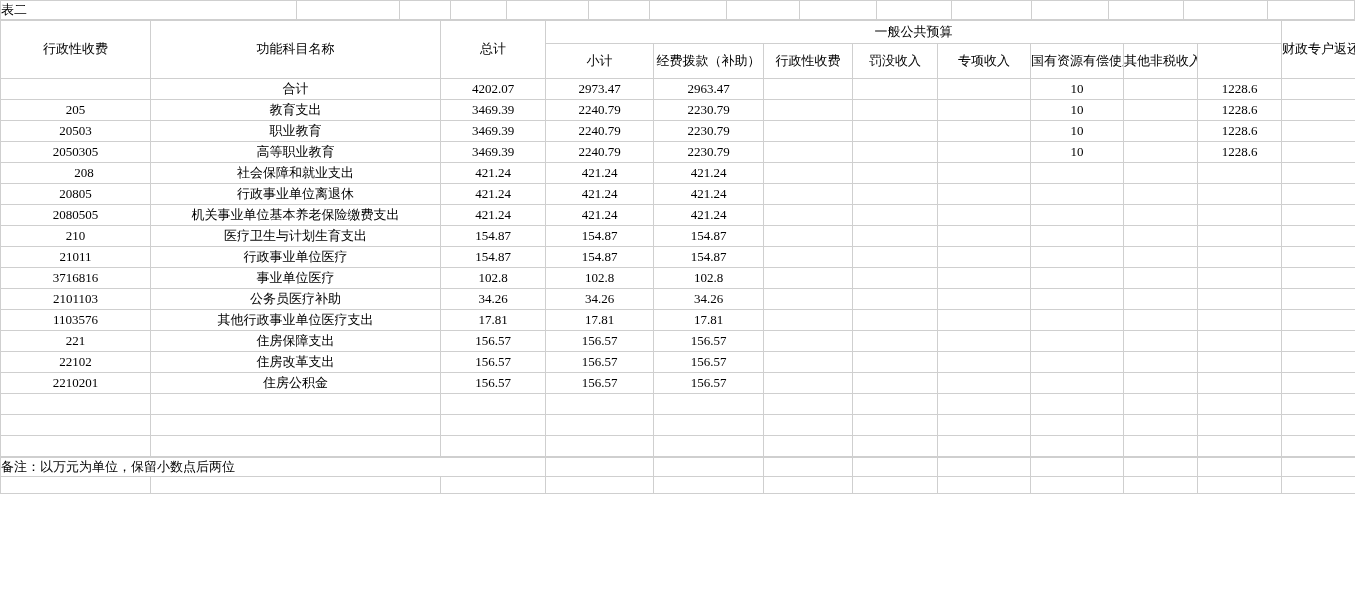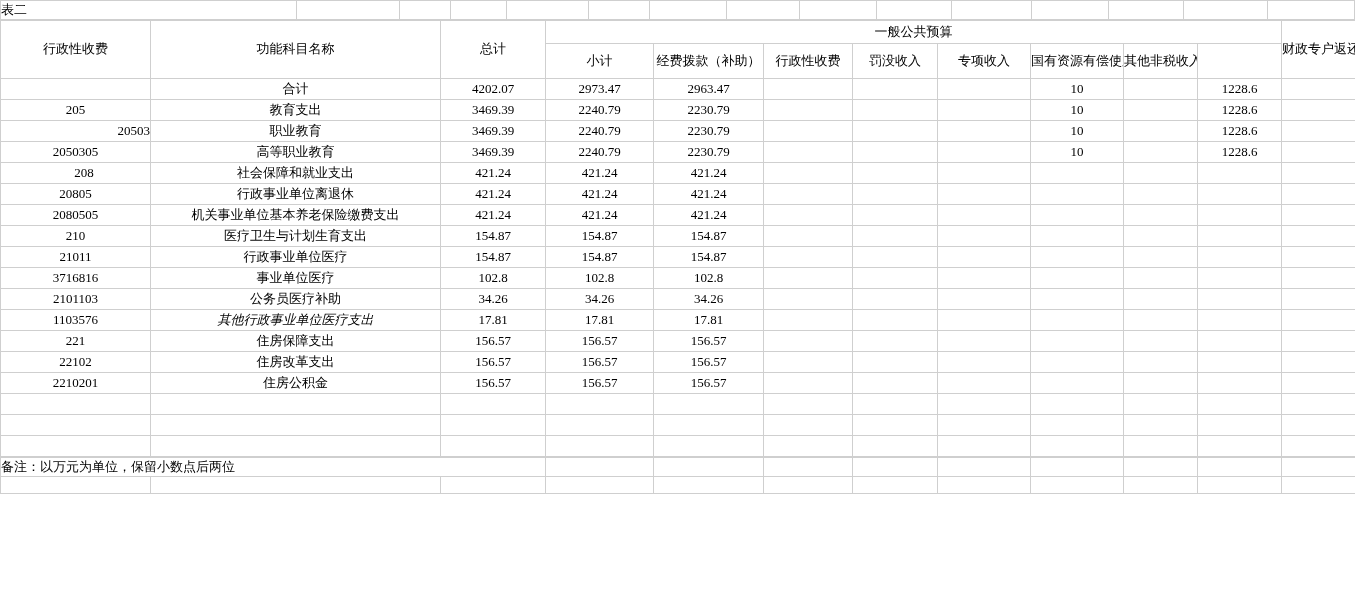--- a/index.html
+++ b/index.html
@@ -167,21 +167,21 @@
           <td class="b c" style="height: 20px;">2230.79</td>
           <td class="b c" style="height: 20px;"></td>
           <td class="b c" style="height: 20px;"></td>
           <td class="b c" style="height: 20px;"></td>
           <td class="b c" style="height: 20px;">10</td>
           <td class="b c" style="height: 20px;"></td>
           <td class="b c" style="height: 20px;">1228.6</td>
           <td class="b c" style="height: 20px;"></td>
         </tr>
         <tr style="height: 20px;">
-          <td class="b c" style="height: 20px; text-align: right;">20503</td>
+          <td class="b c" style="height: 20px;">20503</td>
           <td class="b c" style="height: 20px;">职业教育</td>
           <td class="b c" style="height: 20px;">3469.39</td>
           <td class="b c" style="height: 20px;">2240.79</td>
           <td class="b c" style="height: 20px;">2230.79</td>
           <td class="b c" style="height: 20px;"></td>
           <td class="b c" style="height: 20px;"></td>
           <td class="b c" style="height: 20px;"></td>
           <td class="b c" style="height: 20px;">10</td>
           <td class="b c" style="height: 20px;"></td>
           <td class="b c" style="height: 20px;">1228.6</td>
@@ -294,21 +294,21 @@
           <td class="b c" style="height: 20px;"></td>
           <td class="b c" style="height: 20px;"></td>
           <td class="b c" style="height: 20px;"></td>
           <td class="b c" style="height: 20px;"></td>
           <td class="b c" style="height: 20px;"></td>
           <td class="b c" style="height: 20px;"></td>
           <td class="b c" style="height: 20px;"></td>
         </tr>
         <tr style="height: 20px;">
           <td class="b c" style="height: 20px;">1103576</td>
-          <td class="b c" style="height: 20px; font-style: italic;">其他行政事业单位医疗支出</td>
+          <td class="b c" style="height: 20px;">其他行政事业单位医疗支出</td>
           <td class="b c" style="height: 20px;">17.81</td>
           <td class="b c" style="height: 20px;">17.81</td>
           <td class="b c" style="height: 20px;">17.81</td>
           <td class="b c" style="height: 20px;"></td>
           <td class="b c" style="height: 20px;"></td>
           <td class="b c" style="height: 20px;"></td>
           <td class="b c" style="height: 20px;"></td>
           <td class="b c" style="height: 20px;"></td>
           <td class="b c" style="height: 20px;"></td>
           <td class="b c" style="height: 20px;"></td>

